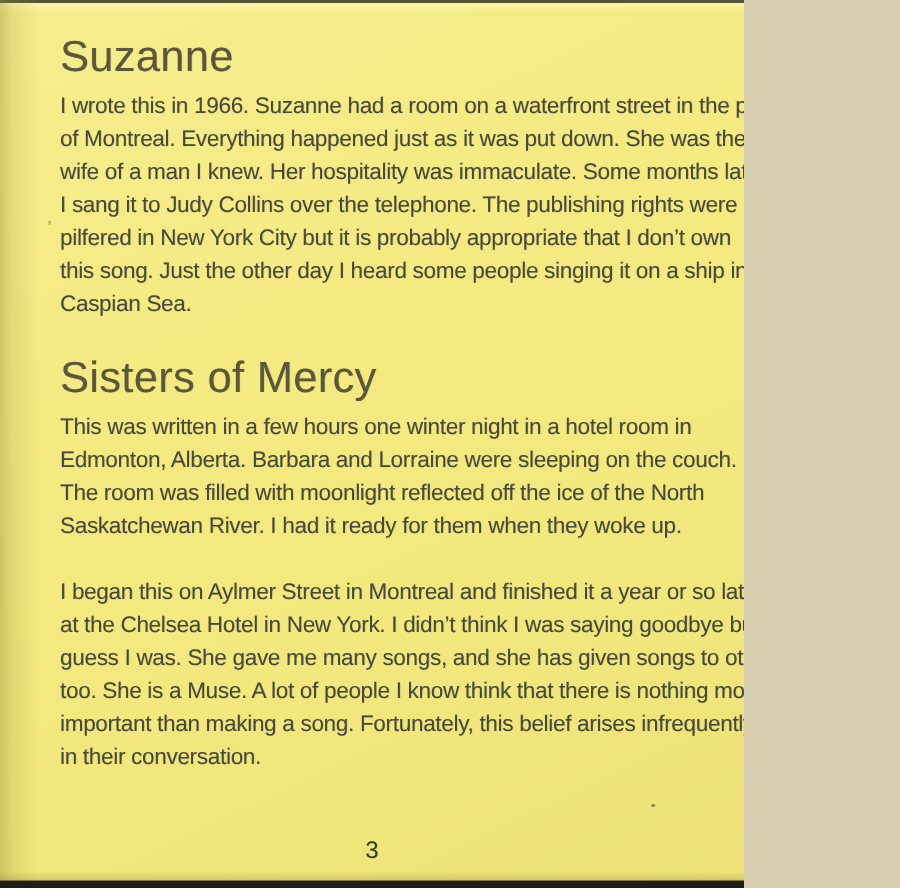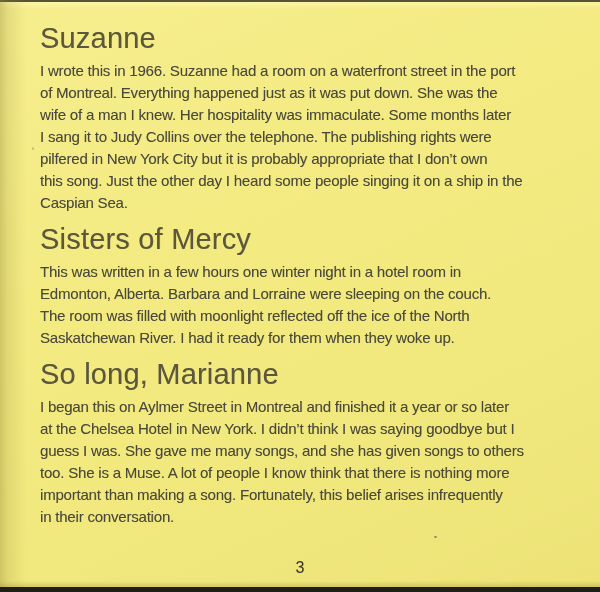--- a/index.html
+++ b/index.html
@@ -2,21 +2,21 @@
 <html><head>
 <meta charset="utf-8">
 <style>
   html, body {
     margin: 0;
     padding: 0;
     background: #d8d0b0;
   }
   .page {
     position: relative;
-    width: 600px;
+    width: 496px;
     height: 592px;
     overflow: hidden;
     background: linear-gradient(155deg, #f6ee8e 0%, #f3ea81 40%, #f0e77c 78%, #ece276 100%);
     font-family: "Liberation Sans", "DejaVu Sans", sans-serif;
   }
   
   .edge-top {
     position: absolute;
     top: 0; left: 0; right: 0;
     height: 2px;
@@ -47,21 +47,21 @@
     width: 26px;
     background: linear-gradient(to right, rgba(150,138,55,0.38) 0%, rgba(150,138,55,0.18) 30%, rgba(150,138,55,0) 100%);
   }
   .content {
     position: absolute;
     top: 22px;
     left: 40px;
     right: 14px;
   }
   .song-section { margin: 0; }
-  .song-section + .song-section { margin-top: 9px; }
+  .song-section + .song-section { margin-top: 22px; }
   h2.song-title {
     margin: 0 0 6px 0;
     font-size: 29px;
     font-weight: 400;
     line-height: 32px;
     letter-spacing: 0.2px;
     color: #5b563c;
     text-shadow: 0.3px 0.3px 0.6px rgba(95,88,55,0.35);
   }
   .song-body {
@@ -114,21 +114,20 @@
 
     <div class="song-section">
       <h2 class="song-title">Sisters of Mercy</h2>
       <p class="song-body">This was written in a few hours one winter night in a hotel room in
 Edmonton, Alberta. Barbara and Lorraine were sleeping on the couch.
 The room was filled with moonlight reflected off the ice of the North
 Saskatchewan River. I had it ready for them when they woke up.</p>
     </div>
 
     <div class="song-section">
-      <h2 class="song-title">So long, Marianne</h2>
       <p class="song-body">I began this on Aylmer Street in Montreal and finished it a year or so later
 at the Chelsea Hotel in New York. I didn’t think I was saying goodbye but I
 guess I was. She gave me many songs, and she has given songs to others
 too. She is a Muse. A lot of people I know think that there is nothing more
 important than making a song. Fortunately, this belief arises infrequently
 in their conversation.</p>
     </div>
 
   </div>
 

